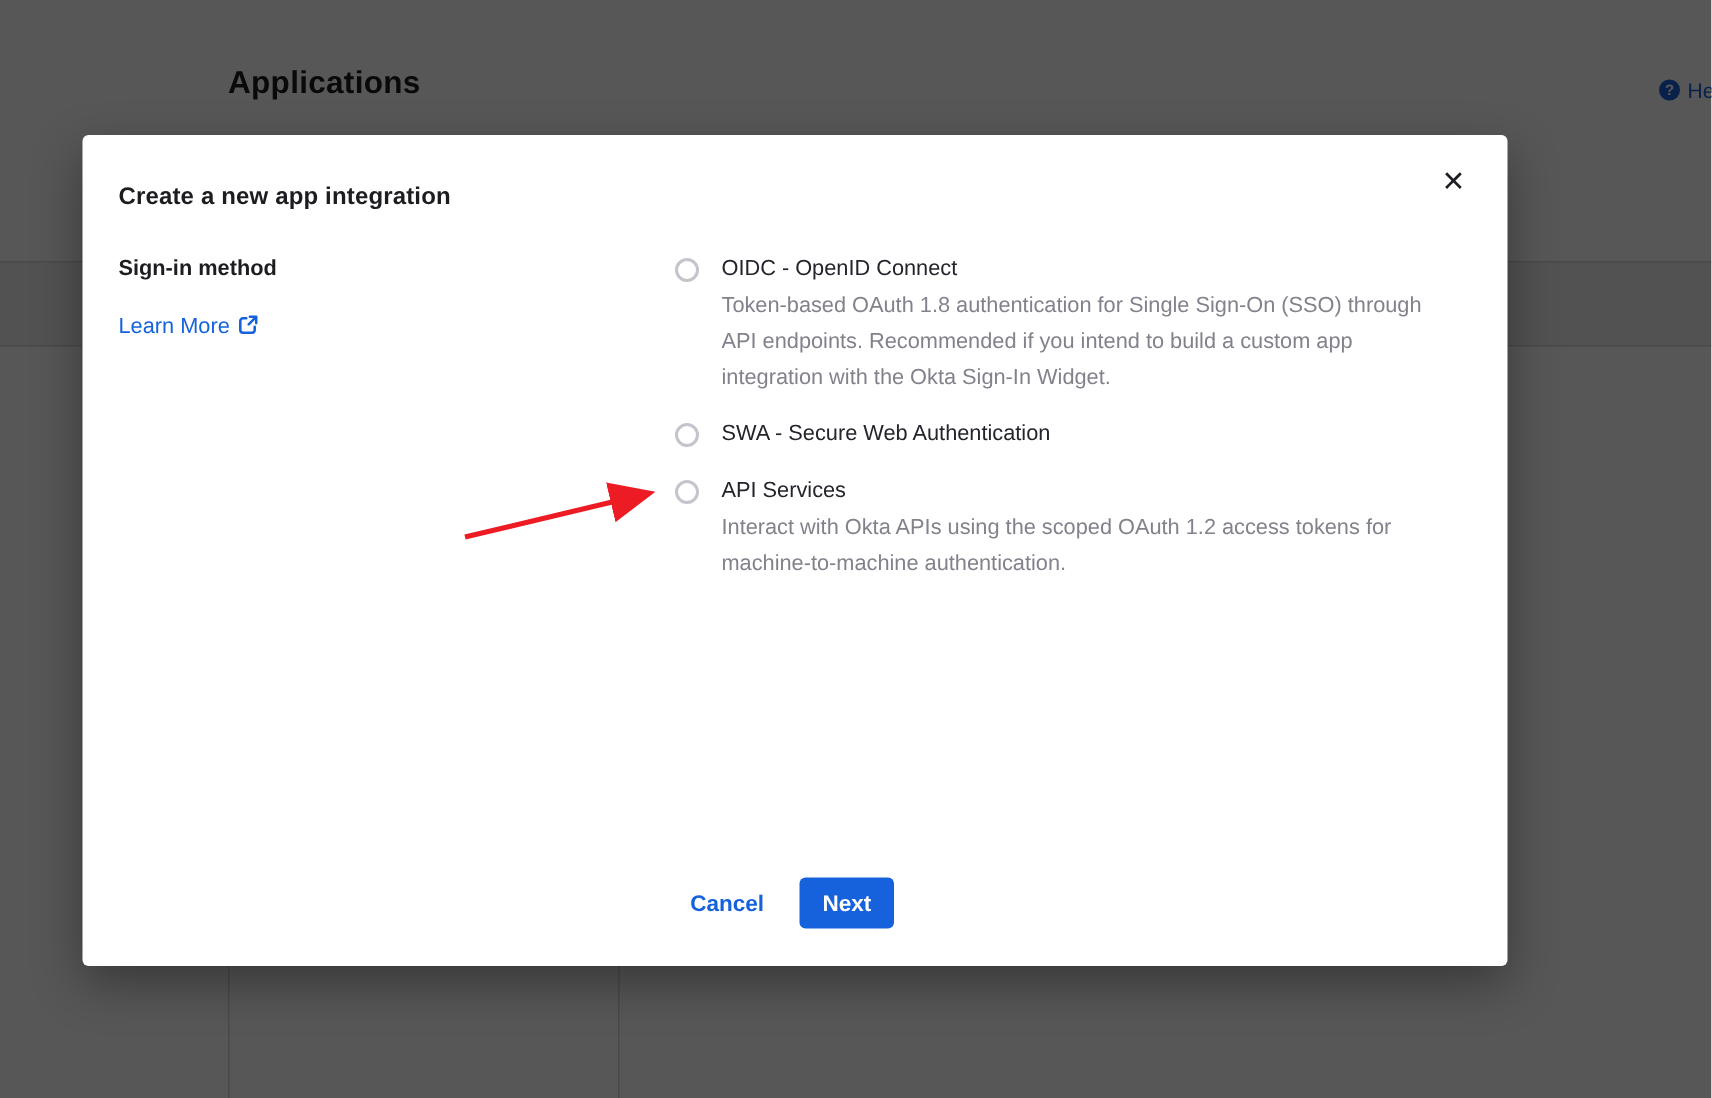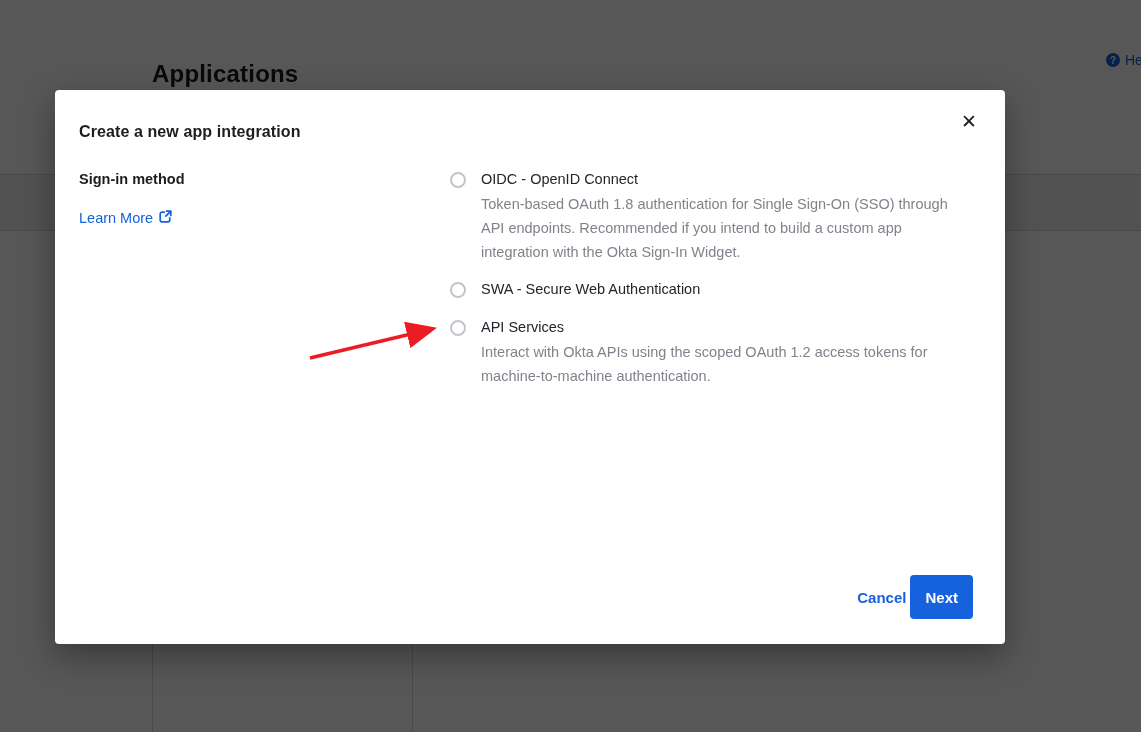--- a/index.html
+++ b/index.html
@@ -7,22 +7,22 @@
     width: 1141px; height: 732px;
     overflow: hidden;
     font-family: "Liberation Sans", "DejaVu Sans", sans-serif;
     background: #ffffff;
     position: relative;
   }
 
   
   .page { position: absolute; inset: 0; background: #ffffff; }
   .page-title {
-    position: absolute; left: 152px; top: 60px;
-    font-size: 24px; font-weight: 700; color: #1d1d21; letter-spacing: .2px;
+    position: absolute; left: 152px; top: 44px;
+    font-size: 21px; font-weight: 700; color: #1d1d21; letter-spacing: .2px;
   }
   .help-link {
     position: absolute; left: 1106px; top: 52px;
     display: flex; align-items: center; gap: 5px;
     color: #1662dd; font-size: 14px; font-weight: 400;
     white-space: nowrap; cursor: pointer; text-decoration: none;
   }
   .help-badge {
     width: 14px; height: 14px; border-radius: 50%;
     background: #1662dd; color: #fff; font-size: 10px; font-weight: 700;
@@ -76,32 +76,32 @@
   .radio.checked { border-color: #1662dd; border-width: 2.5px; }
   .radio.checked::after {
     content: ""; position: absolute; left: 50%; top: 50%;
     width: 7px; height: 7px; border-radius: 50%;
     background: #1662dd; transform: translate(-50%,-50%);
   }
   .option-text { margin-left: 15px; max-width: 499px; }
   .option-label { display: block; font-size: 14.5px; font-weight: 500; color: #24242c; margin-bottom: 5px; }
   .option-desc { display: block; font-size: 14.5px; color: #82828c; line-height: 24px; }
   .modal-footer {
-    margin-top: auto; display: flex; justify-content: flex-end; align-items: center; 
+    margin-top: auto; display: flex; justify-content: center; align-items: center; gap: 20px;
   }
   .btn-cancel {
     background: none; border: none; cursor: pointer;
     color: #1662dd; font-size: 15px; font-weight: 700;
     font-family: inherit; padding: 6px 4px;
   }
   .btn-next {
     background: #1662dd; border: none; cursor: pointer;
     color: #ffffff; font-size: 15px; font-weight: 700;
     font-family: inherit; border-radius: 4px;
-    padding: 8px 15px; min-width: 52px; height: 44px;
+    padding: 8px 15px; min-width: 52px; height: 34px;
   }
 
   
   .annotation-arrow { position: absolute; left: 298px; top: 316px; color: #ed1c24; }
 </style>
 </head>
 <body>
 
 <div class="page">
   <h1 class="page-title">Applications</h1>

